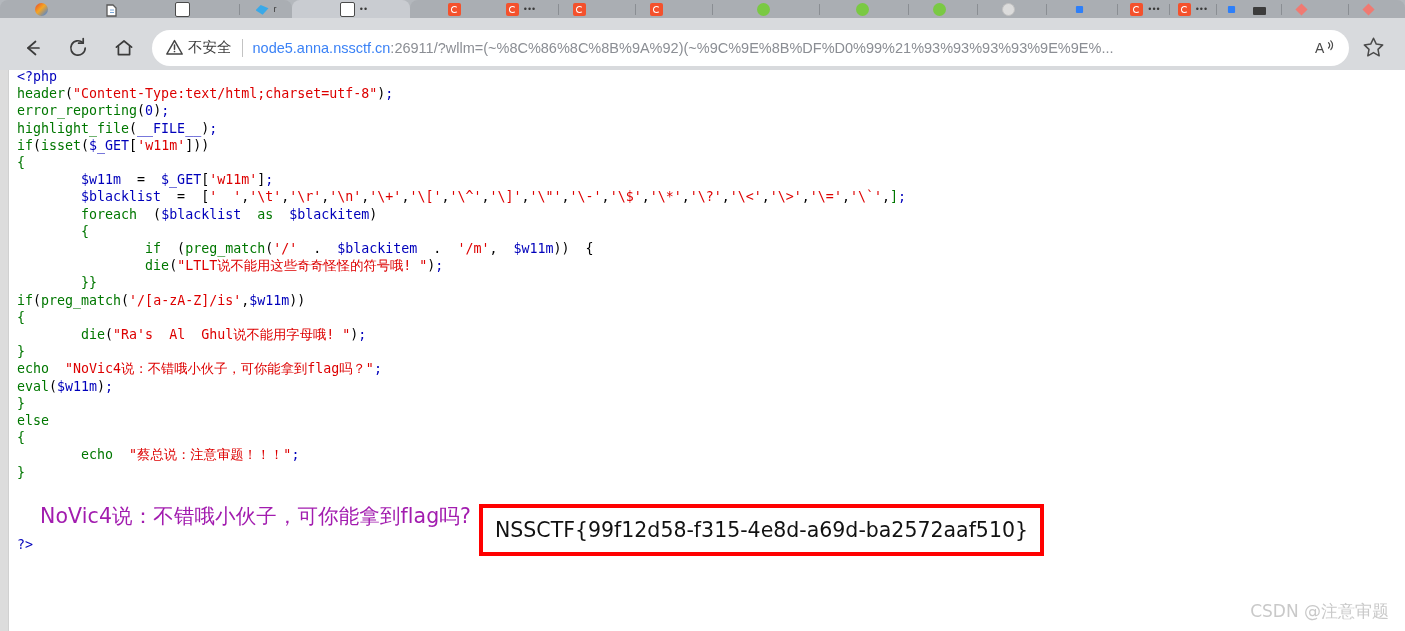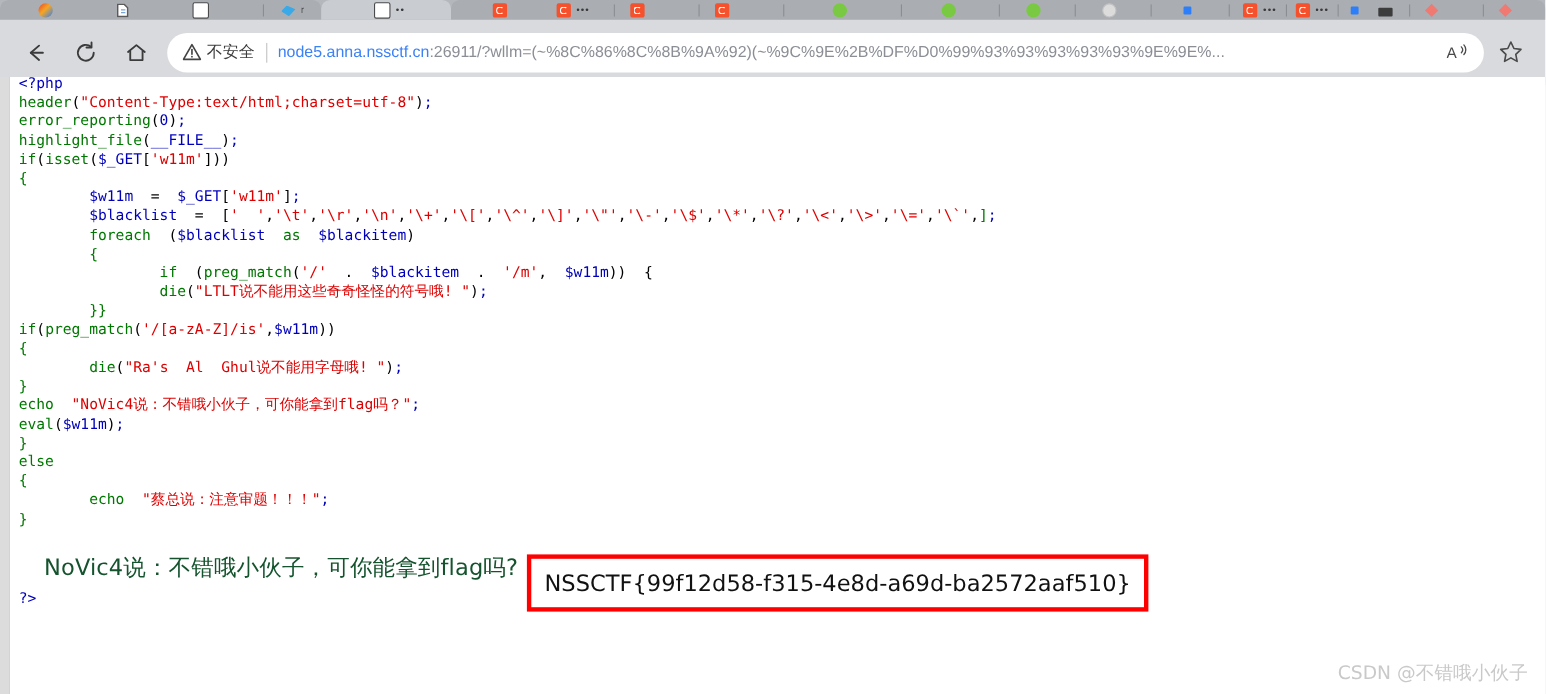--- a/index.html
+++ b/index.html
@@ -252,21 +252,21 @@
     font-family: "DejaVu Sans Mono", "Liberation Mono", monospace;
     font-size: 13.3px;
     color: #0000BB;
     margin-right: 7px;
     align-self: flex-end;
     padding-bottom: 4px;
   }
   .echo-text {
     font-family: "DejaVu Sans", "Liberation Sans", sans-serif;
     font-size: 20.5px;
-    color: #14532d;
+    color: #a21caf;
     letter-spacing: 0.1px;
   }
   .flag-box {
     margin-left: 8px;
     border: 4px solid #FF0000;
     padding: 10px 12px;
     background: #ffffff;
     display: inline-block;
     margin-top: 29px;
   }
@@ -370,21 +370,21 @@
     <div class="omnibox">
       <span class="warn-icon">
         <svg width="17" height="17" viewBox="0 0 17 17">
             <path d="M8.5 1.6L16.2 15H0.8z" fill="none" stroke="#444" stroke-width="1.5" stroke-linejoin="round"></path>
             <path d="M8.5 6v4.3" stroke="#444" stroke-width="1.5" stroke-linecap="round"></path>
             <circle cx="8.5" cy="12.5" r="0.85" fill="#444"></circle>
           </svg>
       </span>
       <span class="not-secure">不安全</span>
       <span class="omni-div"></span>
-      <span class="url"><span class="host">node5.anna.nssctf.cn</span><span>:26911/?wllm=(~%8C%86%8C%8B%9A%92)(~%9C%9E%2B%DF%D0%99%93%93%93%93%93%9E%9E%...</span></span>
+      <span class="url"><span class="host">node5.anna.nssctf.cn</span><span>:26911/?wllm=(~%8C%86%8C%8B%9A%92)(~%9C%9E%8B%DF%D0%99%21%93%93%93%93%9E%9E%...</span></span>
       <span class="omni-right">
         <span class="omni-icon">
           <svg width="22" height="20" viewBox="0 0 22 20">
               <text x="0" y="15" font-family="Liberation Sans, sans-serif" font-size="14" fill="#4a4a4a">A</text>
               <path d="M13.5 4.6a4 4 0 0 1 0 5.4" fill="none" stroke="#4a4a4a" stroke-width="1.2" stroke-linecap="round"></path>
               <path d="M15.8 2.8a6.4 6.4 0 0 1 0 8.8" fill="none" stroke="#4a4a4a" stroke-width="1.2" stroke-linecap="round"></path>
             </svg>
         </span>
       </span>
     </div>
@@ -402,16 +402,16 @@
       <div class="code-area" id="code-area"><div><span class="c-blue">&lt;?php</span></div><div><span class="c-green">header</span><span class="c-black">(</span><span class="c-red">"Content-Type:text/html;charset=utf-8"</span><span class="c-black">)</span><span class="c-blue">;</span></div><div><span class="c-green">error_reporting</span><span class="c-black">(</span><span class="c-blue">0</span><span class="c-black">)</span><span class="c-blue">;</span></div><div><span class="c-green">highlight_file</span><span class="c-black">(</span><span class="c-blue">__FILE__</span><span class="c-black">)</span><span class="c-blue">;</span></div><div><span class="c-green">if</span><span class="c-black">(</span><span class="c-green">isset</span><span class="c-black">(</span><span class="c-blue">$_GET</span><span class="c-black">[</span><span class="c-red">'w11m'</span><span class="c-black">]</span><span class="c-black">))</span></div><div><span class="c-green">{</span></div><div><span class="c-black">        </span><span class="c-blue">$w11m</span><span class="c-black">  =  </span><span class="c-blue">$_GET</span><span class="c-black">[</span><span class="c-red">'w11m'</span><span class="c-black">]</span><span class="c-blue">;</span></div><div><span class="c-black">        </span><span class="c-blue">$blacklist</span><span class="c-black">  =  </span><span class="c-black">[</span><span class="c-red">'  '</span><span class="c-black">,</span><span class="c-red">'\t'</span><span class="c-black">,</span><span class="c-red">'\r'</span><span class="c-black">,</span><span class="c-red">'\n'</span><span class="c-black">,</span><span class="c-red">'\+'</span><span class="c-black">,</span><span class="c-red">'\['</span><span class="c-black">,</span><span class="c-red">'\^'</span><span class="c-black">,</span><span class="c-red">'\]'</span><span class="c-black">,</span><span class="c-red">'\"'</span><span class="c-black">,</span><span class="c-red">'\-'</span><span class="c-black">,</span><span class="c-red">'\$'</span><span class="c-black">,</span><span class="c-red">'\*'</span><span class="c-black">,</span><span class="c-red">'\?'</span><span class="c-black">,</span><span class="c-red">'\&lt;'</span><span class="c-black">,</span><span class="c-red">'\&gt;'</span><span class="c-black">,</span><span class="c-red">'\='</span><span class="c-black">,</span><span class="c-red">'\`'</span><span class="c-black">,</span><span class="c-green">]</span><span class="c-blue">;</span></div><div><span class="c-black">        </span><span class="c-green">foreach</span><span class="c-black">  (</span><span class="c-blue">$blacklist</span><span class="c-black">  </span><span class="c-green">as</span><span class="c-black">  </span><span class="c-blue">$blackitem</span><span class="c-black">)</span></div><div><span class="c-green">        {</span></div><div><span class="c-black">                </span><span class="c-green">if</span><span class="c-black">  (</span><span class="c-green">preg_match</span><span class="c-black">(</span><span class="c-red">'/'</span><span class="c-black">  .  </span><span class="c-blue">$blackitem</span><span class="c-black">  .  </span><span class="c-red">'/m'</span><span class="c-black">,  </span><span class="c-blue">$w11m</span><span class="c-black">))  {</span></div><div><span class="c-black">                </span><span class="c-green">die</span><span class="c-black">(</span><span class="c-red">"LTLT说不能用这些奇奇怪怪的符号哦! "</span><span class="c-black">)</span><span class="c-blue">;</span></div><div><span class="c-green">        }}</span></div><div><span class="c-green">if</span><span class="c-black">(</span><span class="c-green">preg_match</span><span class="c-black">(</span><span class="c-red">'/[a-zA-Z]/is'</span><span class="c-black">,</span><span class="c-blue">$w11m</span><span class="c-black">))</span></div><div><span class="c-green">{</span></div><div><span class="c-black">        </span><span class="c-green">die</span><span class="c-black">(</span><span class="c-red">"Ra's  Al  Ghul说不能用字母哦! "</span><span class="c-black">)</span><span class="c-blue">;</span></div><div><span class="c-green">}</span></div><div><span class="c-green">echo</span><span class="c-black">  </span><span class="c-red">"NoVic4说：不错哦小伙子，可你能拿到flag吗？"</span><span class="c-blue">;</span></div><div><span class="c-green">eval</span><span class="c-black">(</span><span class="c-blue">$w11m</span><span class="c-black">)</span><span class="c-blue">;</span></div><div><span class="c-green">}</span></div><div><span class="c-green">else</span></div><div><span class="c-green">{</span></div><div><span class="c-black">        </span><span class="c-green">echo</span><span class="c-black">  </span><span class="c-red">"蔡总说：注意审题！！！"</span><span class="c-blue">;</span></div><div><span class="c-green">}</span></div></div>
 
       <div class="echo-line">
         <span class="qmark">?&gt;</span>
         <span class="echo-text">NoVic4说：不错哦小伙子，可你能拿到flag吗?</span>
         <span class="flag-box">
           <span class="flag-text">NSSCTF{99f12d58-f315-4e8d-a69d-ba2572aaf510}</span>
         </span>
       </div>
 
-      <div class="watermark">CSDN @不错哦小伙子</div>
+      <div class="watermark">CSDN @注意审题</div>
     </div>
   </div>
 </div>
 
 </body></html>

